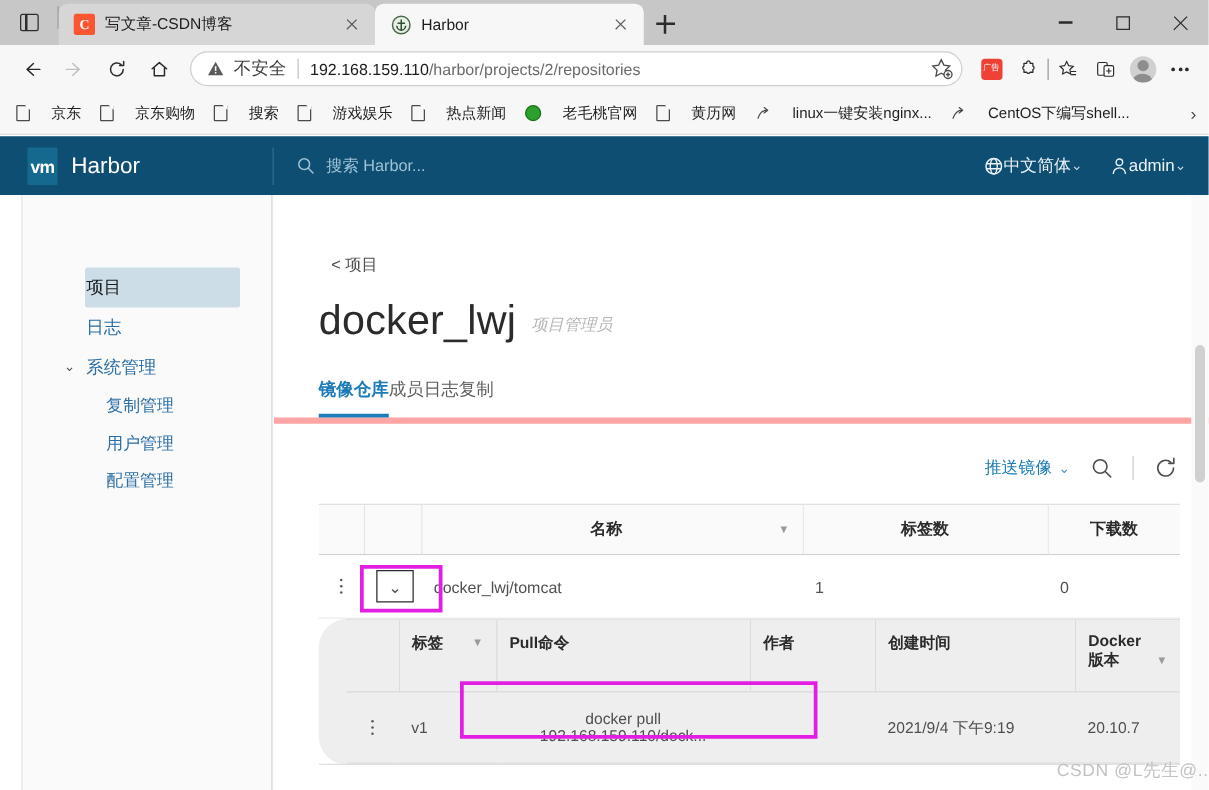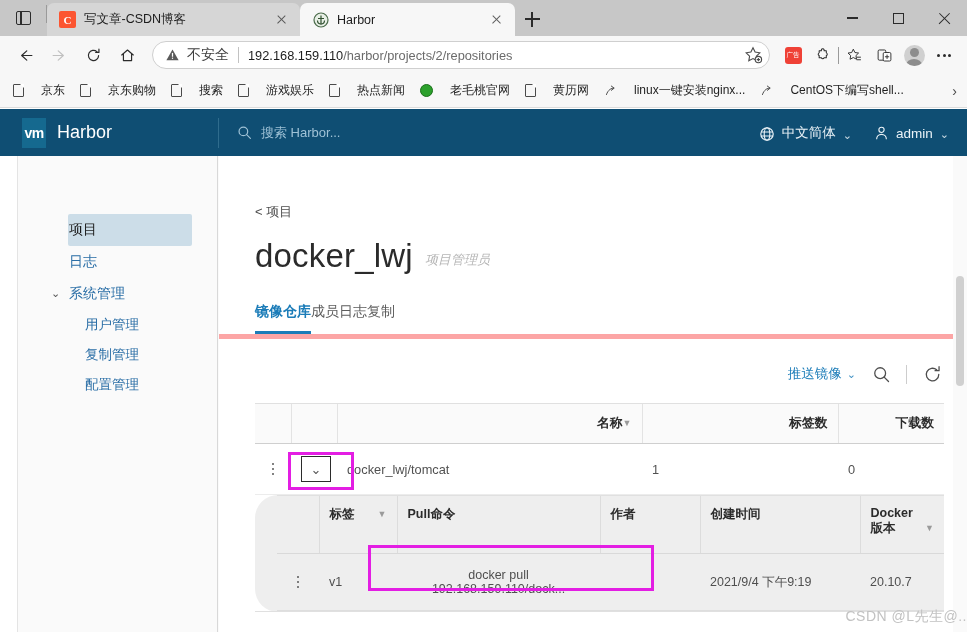--- a/index.html
+++ b/index.html
@@ -99,54 +99,54 @@
     background:#0f4e73; display:flex; align-items:center;
   }
   .hb-brand { width:218px; height:47px; display:flex; align-items:center; gap:11px; padding-left:22px; }
   .vm-logo { width:24px; height:30px; background:#15698f; color:#fff; font-weight:bold; font-size:14px;
              display:flex; align-items:center; justify-content:center; font-family:"Liberation Sans",sans-serif; letter-spacing:-0.5px;}
   .hb-title { color:#fff; font-size:18px; }
   .hb-divider { width:1px; height:30px; background:#2f6c8d; }
   .hb-search { display:flex; align-items:center; gap:9px; padding-left:18px; color:#9fc2d6; font-size:13px; }
   .mag { width:15px; height:15px; }
   .hb-right { margin-left:auto; display:flex; align-items:center; gap:22px; padding-right:18px; color:#eaf2f7; font-size:13.5px; }
-  .hb-ritem { display:flex; align-items:flex-end; gap:7px; }
+  .hb-ritem { display:flex; align-items:center; }
   .caret-dn { font-size:11px; opacity:.85; }
 
   .appbody { position:absolute; left:0; top:156px; width:967px; height:476px; background:#fafafa; }
   .left-rail { position:absolute; left:0; top:0; width:18px; height:476px; background:#ffffff; border-right:1px solid #e4e4e4;}
   .sidebar { position:absolute; left:19px; top:0; width:199px; height:476px; background:#fafafa; border-right:1px solid #d8d8d8; }
   .nav-list { padding-top: 58px; }
   .nav-item { font-size:14px; color:#2a6ea6; padding:7px 0 7px 50px; position:relative; }
   .nav-item.active { background:#ccdde8; color:#1c1c1c; width:124px; margin-left:49px; padding-left:1px; border-radius:2px; }
   .nav-group { font-size:14px; color:#2a6ea6; padding:7px 0 7px 50px; position:relative; }
   .nav-group .caret { position:absolute; left:32px; top:9px; font-size:11px; color:#555; }
   .nav-sub { font-size:13.5px; color:#2a6ea6; padding:6px 0 6px 66px; }
 
   .content { position:absolute; left:219px; top:0; right:0; height:476px; background:#ffffff; overflow:hidden; }
-  .breadcrumb { font-size:13px; color:#4e4e4e; padding:47px 0 0 36px; }
+  .breadcrumb { font-size:13px; color:#4e4e4e; padding:47px 0 0 36px;margin-left:10px; }
   .proj-title-row { display:flex; align-items:flex-end; gap:12px; padding:16px 0 0 36px; }
   .proj-title { font-size:33px; font-weight:300; color:#2b2b2b; letter-spacing:.2px; }
   .proj-role { font-size:13px; color:#b6b6b6; font-style:italic; padding-bottom:6px; }
 
   .tabs { display:flex; padding:28px 0 0 36px; border-bottom:5px solid #fca5a5; margin-right:0px; }
   .tabitem { font-size:14px; color:#5d5d5d; padding-bottom:10px; border-bottom:3px solid transparent; }
   .tabitem.sel { color:#1b7cb8; border-bottom-color:#1b7cb8; font-weight:600; }
 
   .actionbar { display:flex; align-items:center; justify-content:flex-end; gap:14px; padding:24px 24px 0 0; }
   .push-link { color:#1b7cb8; font-size:13.5px; display:flex; align-items:center; gap:5px; }
   .ab-sep { width:1px; height:19px; background:#cdcdcd; }
   .icobtn { width:22px; height:22px; display:flex; align-items:center; justify-content:center; }
 
   
   .tablewrap { margin: 18px 22px 0 36px; border:0; }
   table.harbor { border-collapse: collapse; width: 689px; table-layout: fixed; }
   table.harbor thead th {
     background:#fafafa; border-top:1px solid #e0e0e0; border-bottom:1px solid #cfcfcf;
-    font-size:12.8px; color:#2b2b2b; font-weight:600; text-align:right;
+    font-size:12.8px; color:#2b2b2b; font-weight:600; text-align:center;
     padding:11px 10px; vertical-align:middle; position:relative;
   }
   table.harbor thead th + th { border-left:1px solid #e3e3e3; }
   table.harbor tbody td {
     font-size:12.8px; color:#515151; padding:12px 10px; border-bottom:1px solid #ececec; vertical-align:middle;
   }
   .filtertri { float:right; color:#9a9a9a; font-size:9px; margin-top:3px; }
   .kebab { display:flex; flex-direction:column; gap:2.5px; align-items:center; }
   .kebab i { width:2.6px; height:2.6px; border-radius:50%; background:#585858; display:block; }
   .chev-btn { width:30px; height:26px; border:1px solid #2b2b2b; display:flex; align-items:center; justify-content:center; background:#fff; }
@@ -382,24 +382,24 @@
           <span>项目</span>
         </div>
         <div class="nav-item">
           <span>日志</span>
         </div>
         <div class="nav-group">
           <span class="caret">⌄</span>
           <span>系统管理</span>
         </div>
         <div class="nav-sub">
+          <span>复制管理</span>
+        </div>
+        <div class="nav-sub">
           <span>用户管理</span>
-        </div>
-        <div class="nav-sub">
-          <span>复制管理</span>
         </div>
         <div class="nav-sub">
           <span>配置管理</span>
         </div>
       </div>
     </div>
 
     <div class="content">
       <div class="breadcrumb">&lt; 项目</div>
 

